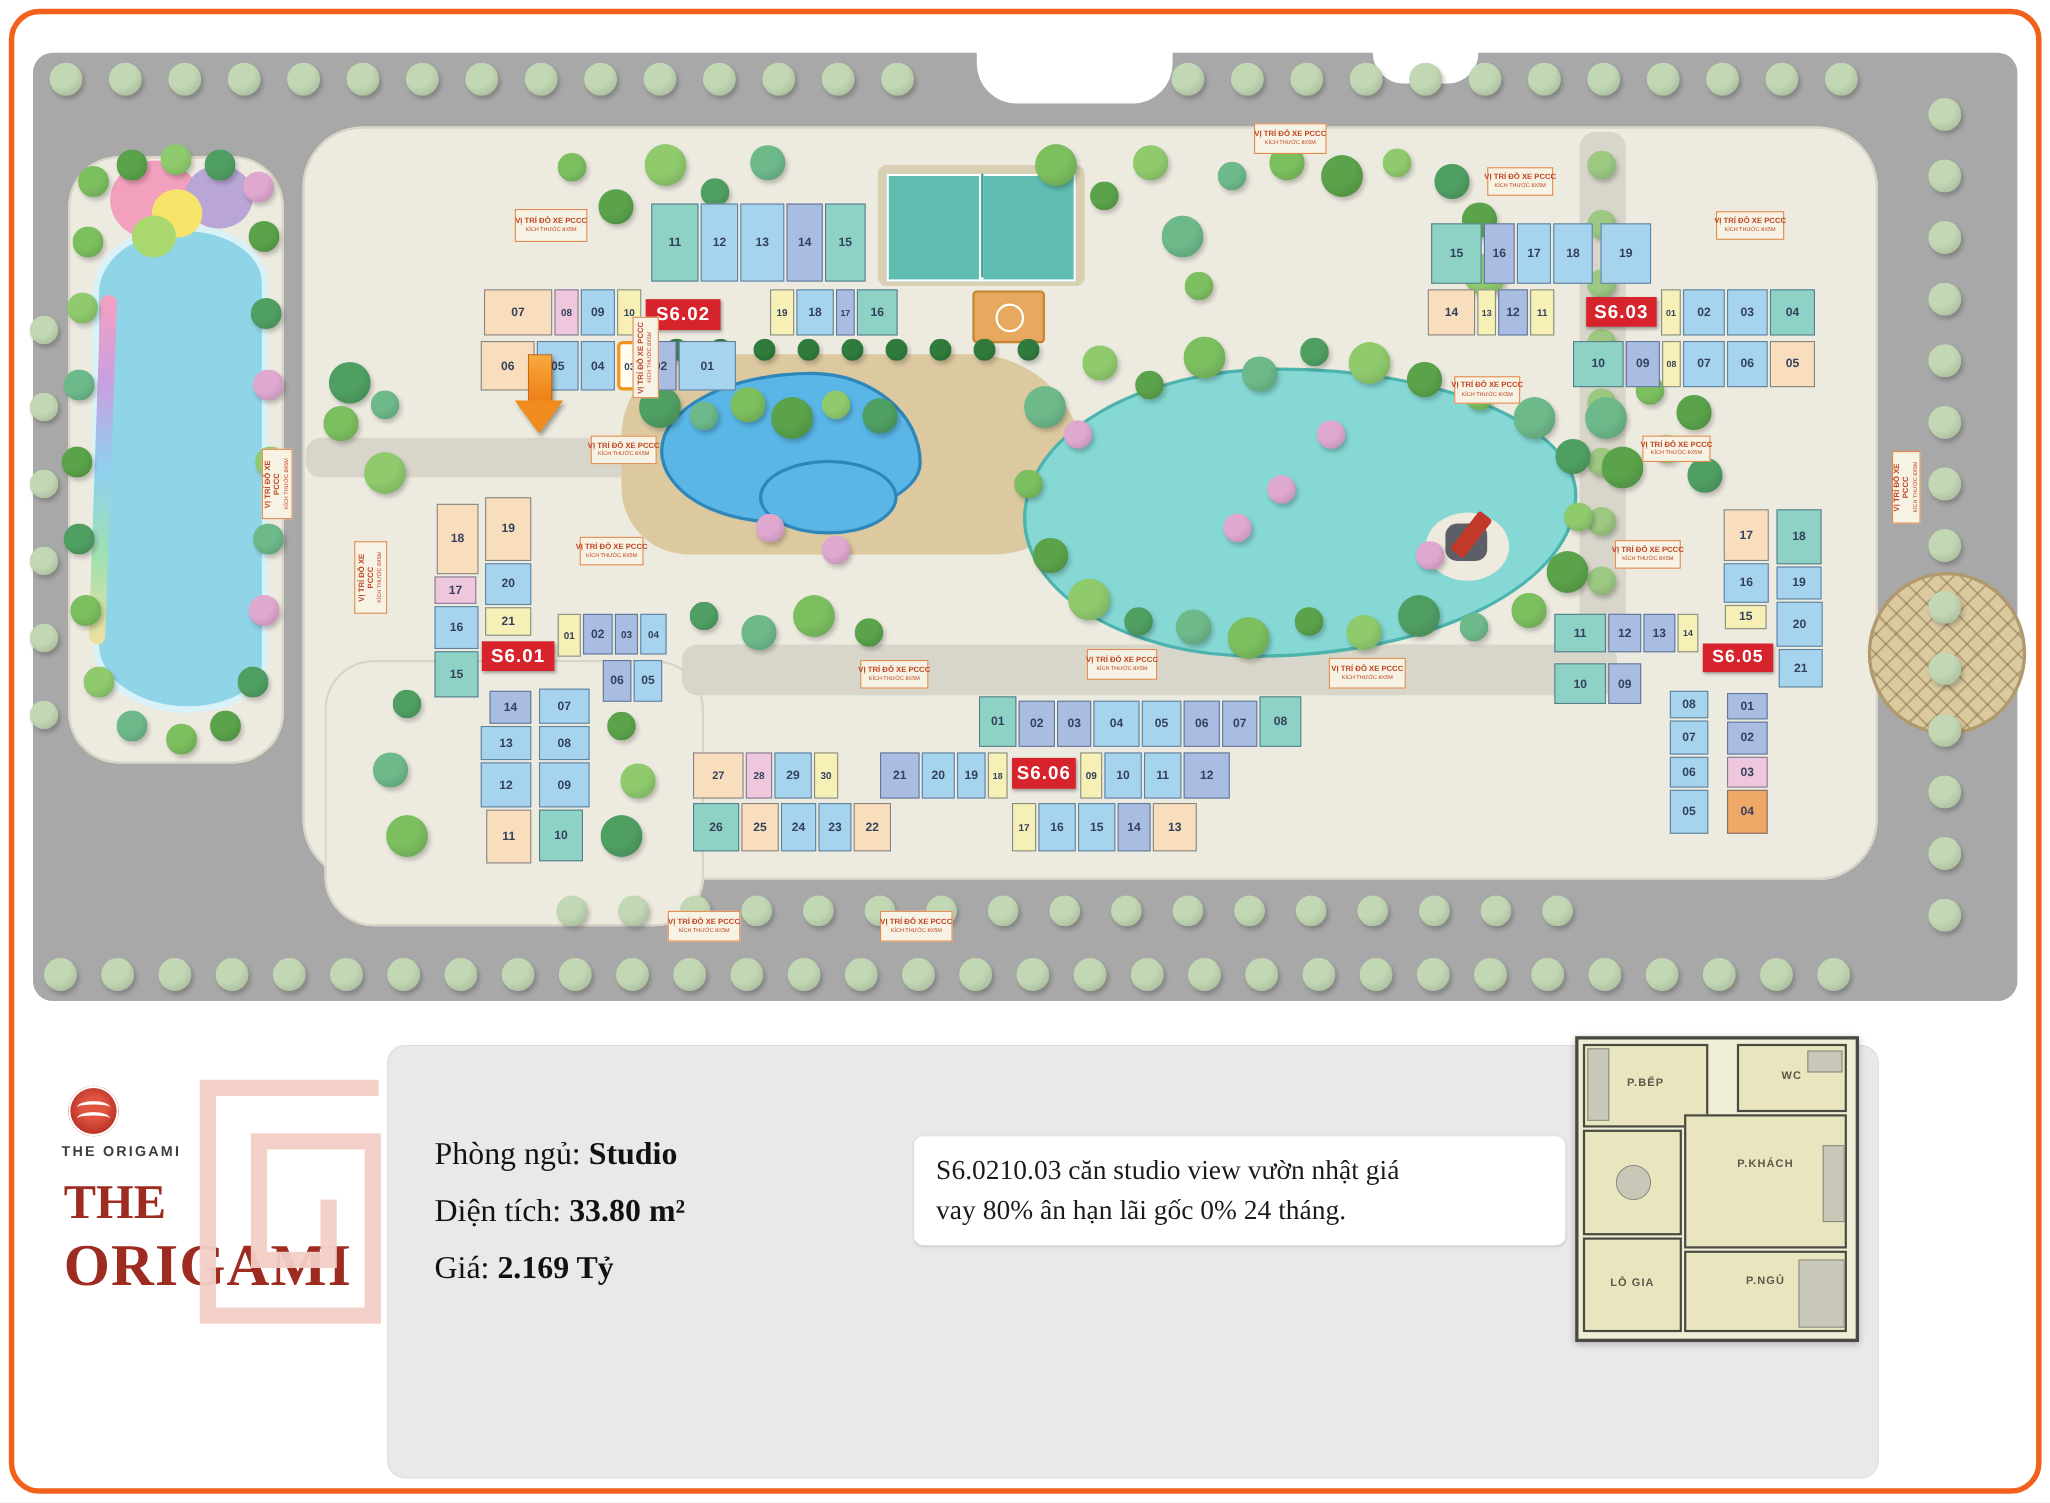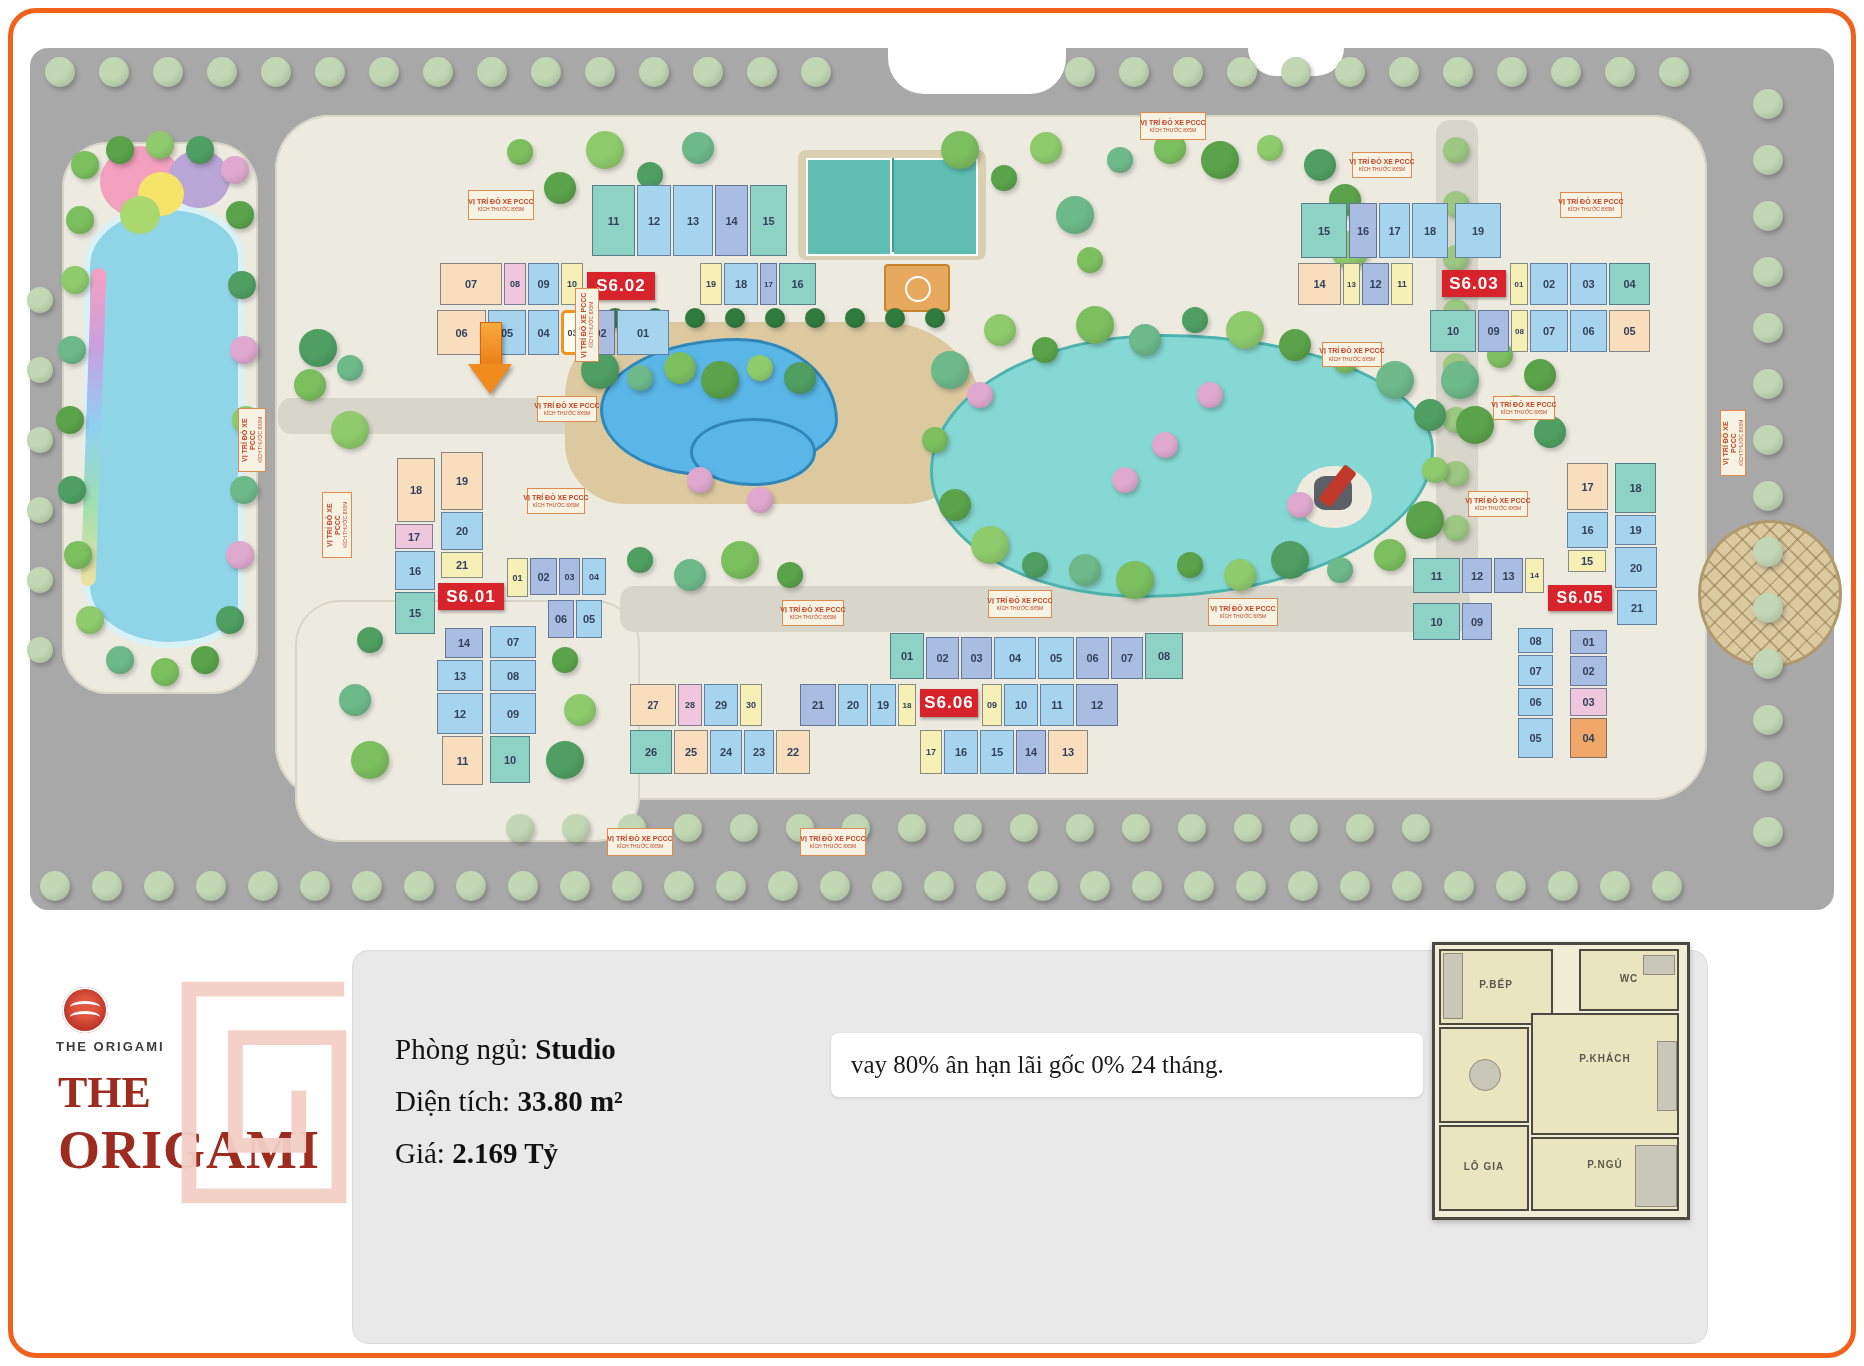--- a/index.html
+++ b/index.html
@@ -547,20 +547,21 @@
     <div class="spec" style="top:82px;">
       <span>Phòng ngủ: </span><b>Studio</b>
     </div>
     <div class="spec" style="top:134px;">
       <span>Diện tích: </span><b>33.80 m²</b>
     </div>
     <div class="spec" style="top:186px;">
       <span>Giá: </span><b>2.169 Tỷ</b>
     </div>
     <div class="desc">
+      <div>S6.0210.03 căn studio view vườn nhật giá</div>
       <div>vay 80% ân hạn lãi gốc 0% 24 tháng.</div>
     </div>
   </div>
 
   <div class="logo">
     <svg class="mark" width="190" height="235" viewBox="0 0 180 220">
       <polyline points="165,12 18,12 18,208 160,208 160,58 62,58 62,160 122,160 122,108" fill="none" stroke="#f3cfc7" stroke-width="14"></polyline>
     </svg>
     <div class="emblem">
         <i></i>

